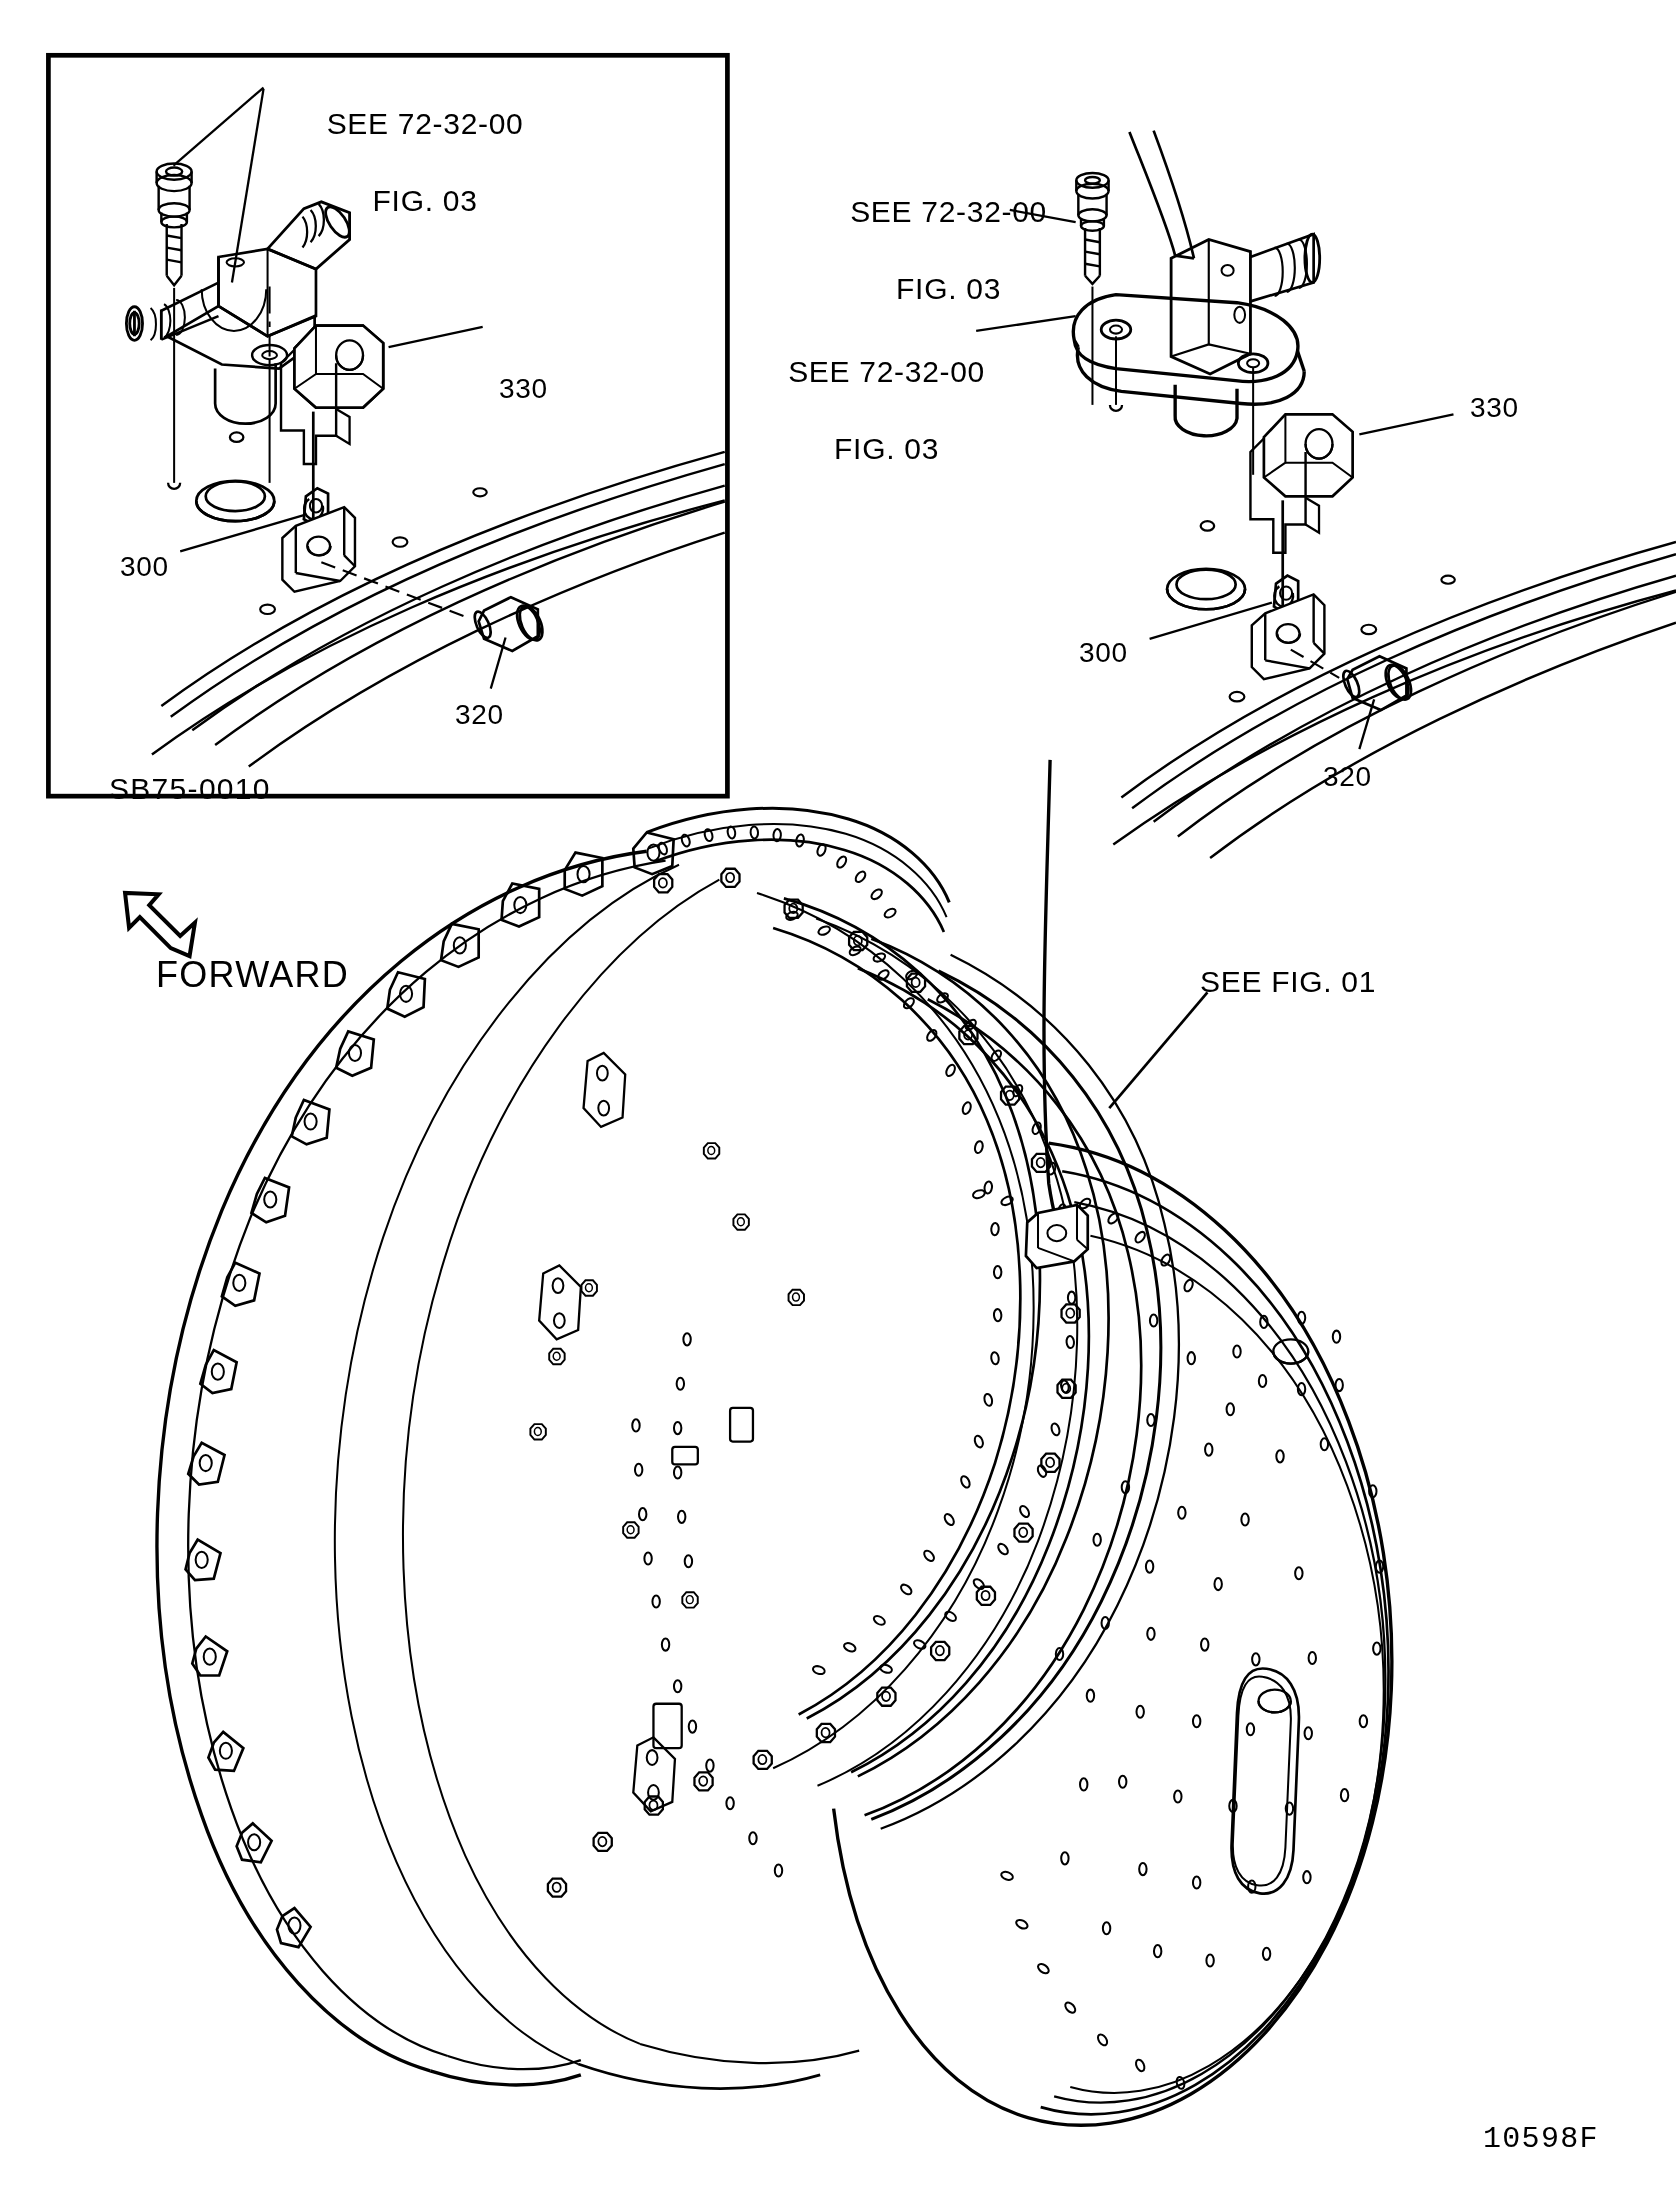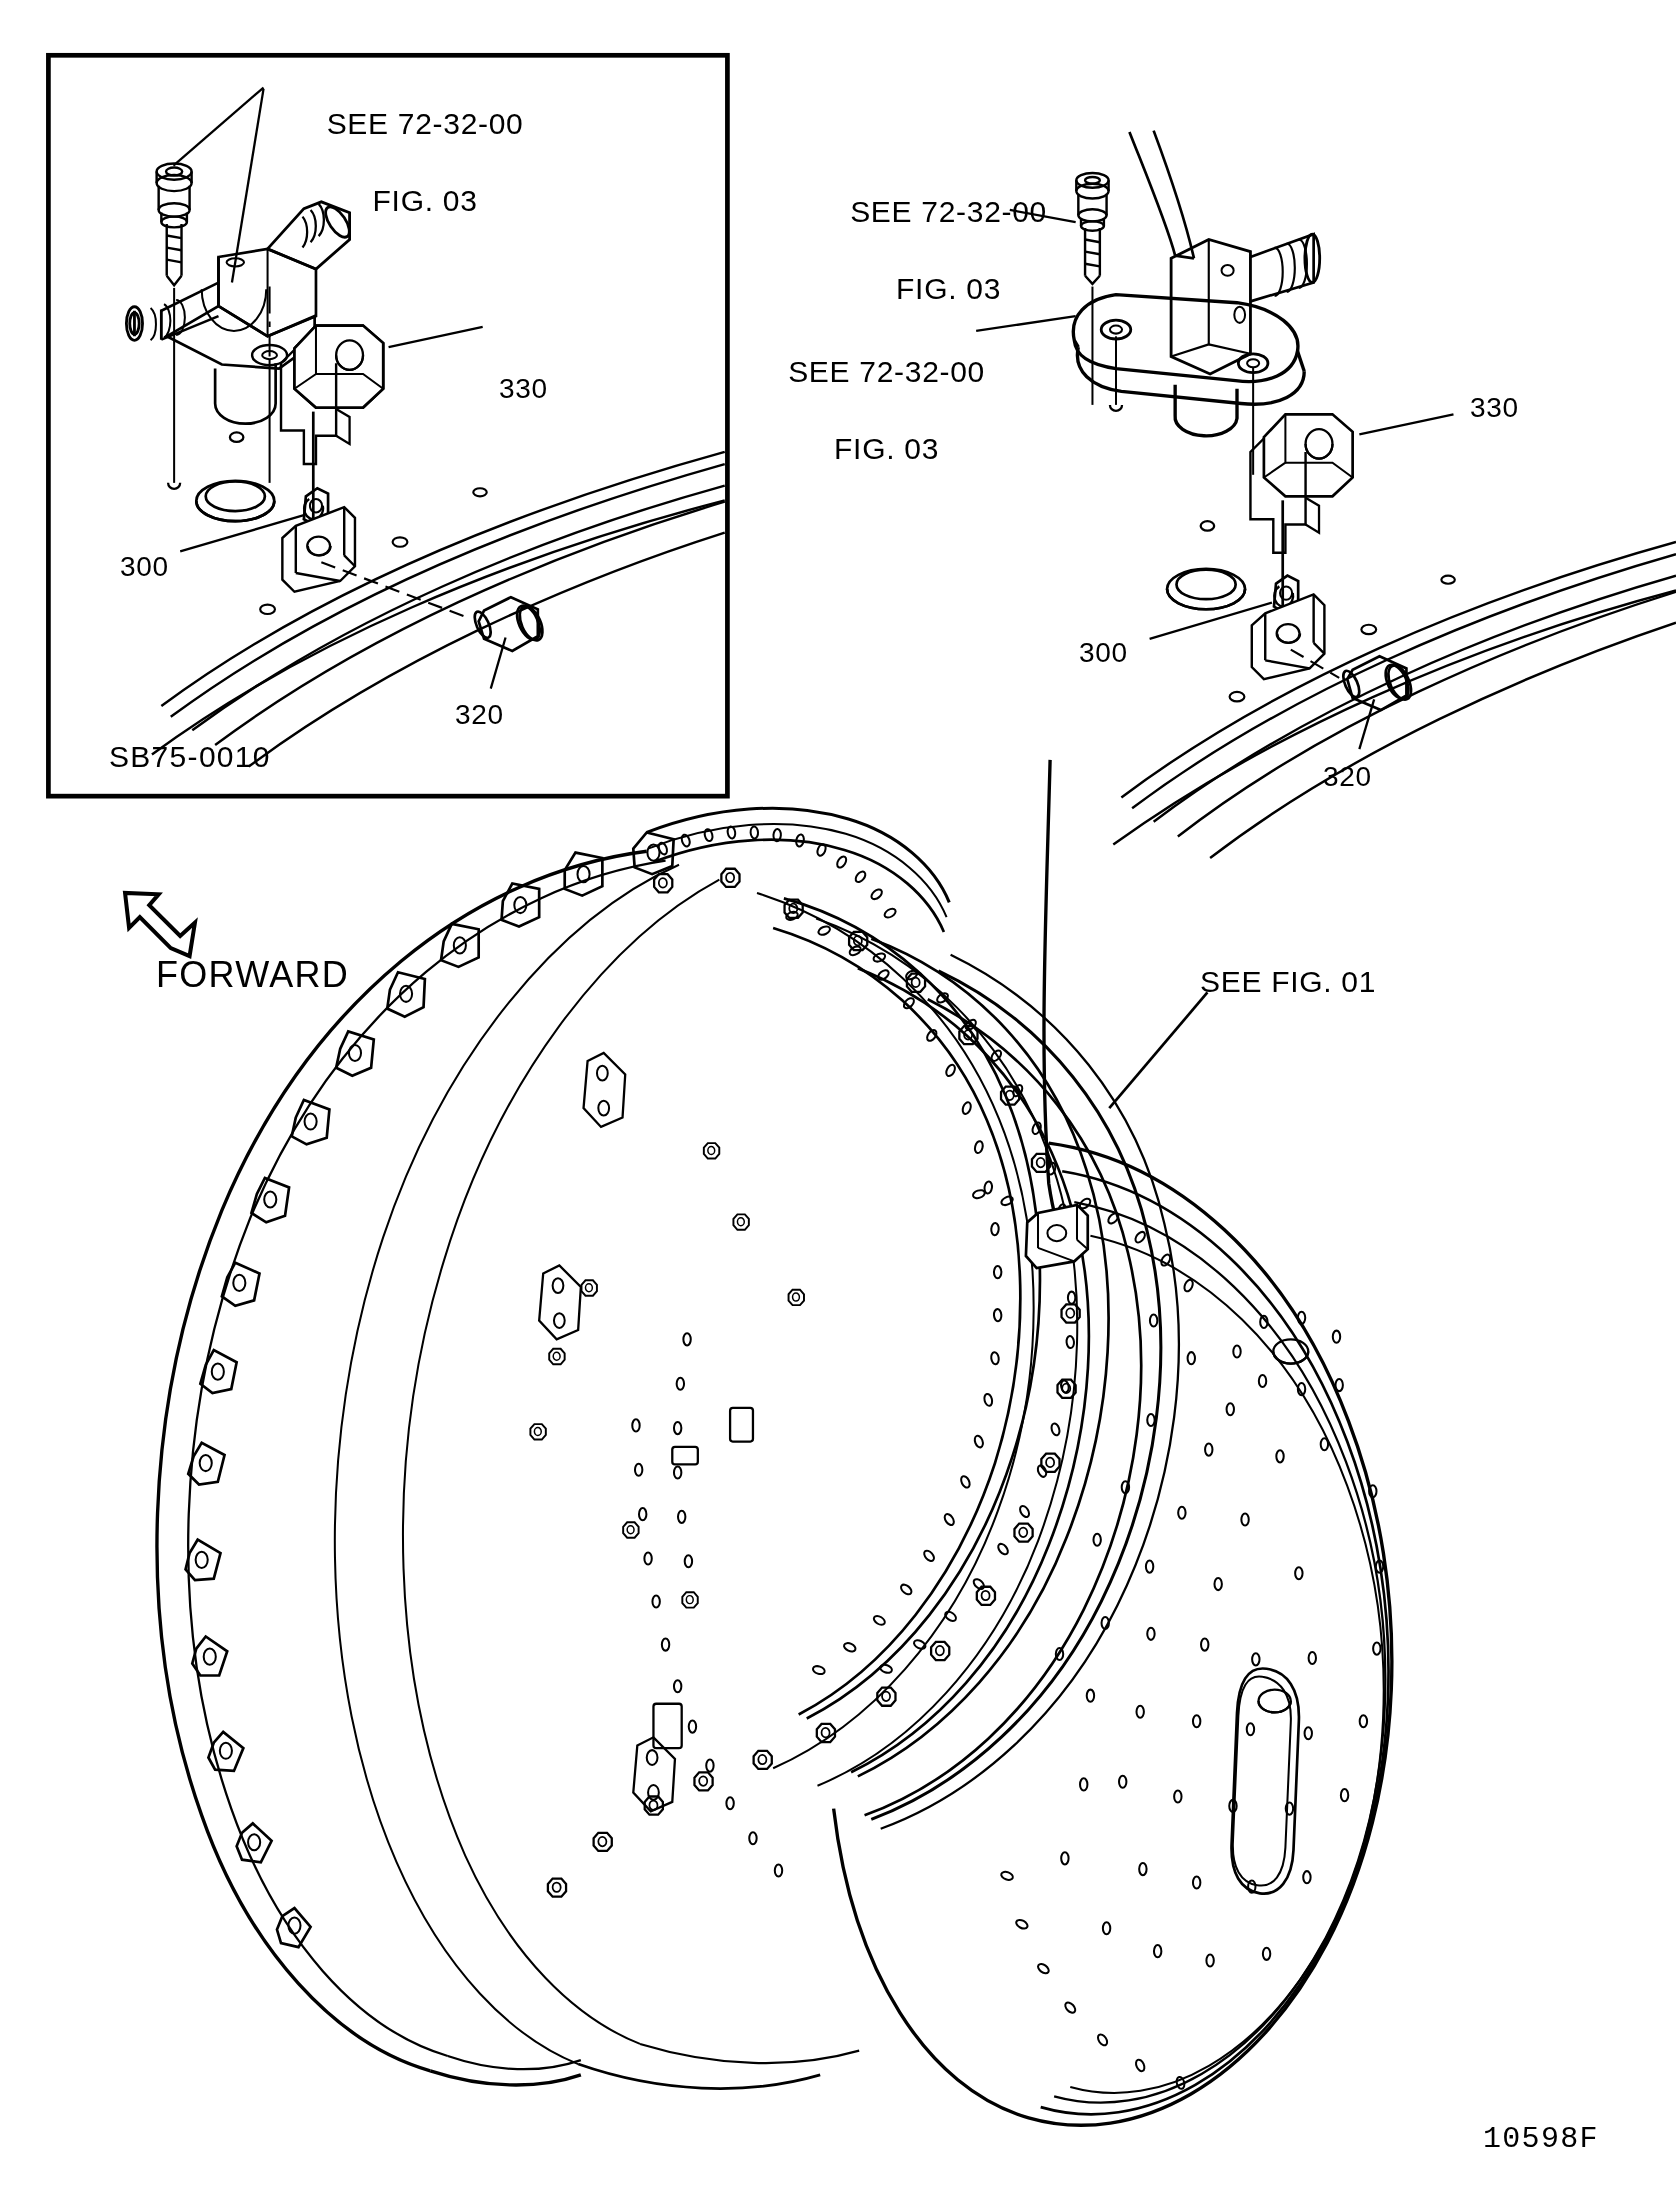--- a/index.html
+++ b/index.html
@@ -634,21 +634,21 @@
 
   <div class="lbl lbl-callout ctr" style="left:266px; top:67px; width:282px;">
     <span>SEE 72-32-00</span><br>
     <span>FIG. 03</span>
   </div>
 
   <div class="lbl lbl-item" style="left:499px; top:371px;">330</div>
   <div class="lbl lbl-item" style="left:120px; top:549px;">300</div>
   <div class="lbl lbl-item" style="left:455px; top:697px;">320</div>
 
-  <div class="lbl lbl-sb" style="left:109px; top:738px;">SB75-0010</div>
+  <div class="lbl lbl-sb" style="left:109px; top:770px;">SB75-0010</div>
 
   <div class="lbl lbl-callout ctr" style="left:796px; top:155px; width:269px;">
     <span>SEE 72-32-00</span><br>
     <span>FIG. 03</span>
   </div>
   <div class="lbl lbl-callout ctr" style="left:734px; top:315px; width:269px;">
     <span>SEE 72-32-00</span><br>
     <span>FIG. 03</span>
   </div>
 

